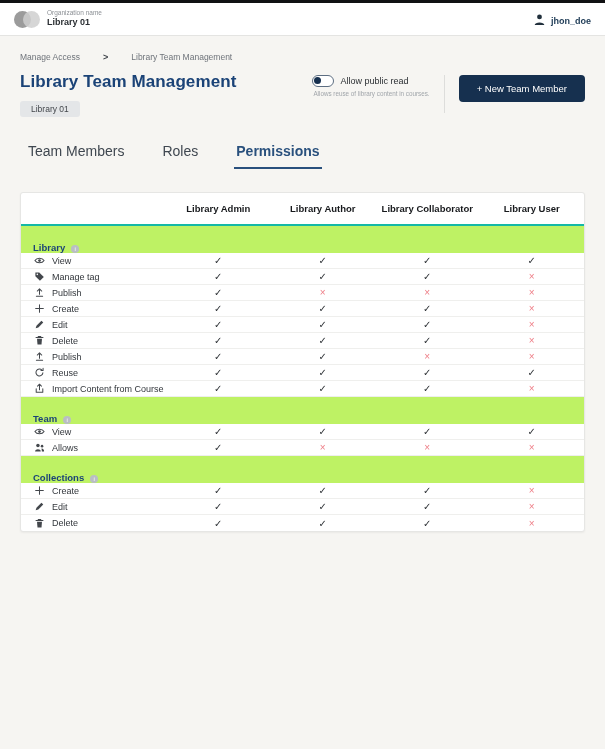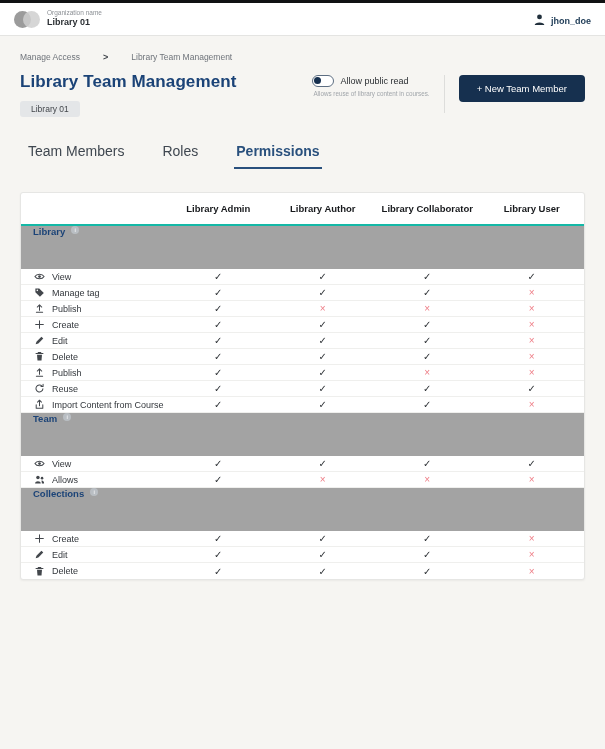--- a/index.html
+++ b/index.html
@@ -63,21 +63,21 @@
   .tab.active { color:#29507d; font-weight:bold; border-bottom-color:#29507d; }
   
   .card {
     margin:22px 20px 0 20px; background:#ffffff; border:1px solid #e6e6e4;
     border-radius:3px; box-shadow:0 1px 2px rgba(0,0,0,.05); overflow:hidden;
   }
   .thead { display:flex; align-items:center; height:33px; border-bottom:2px solid #14b8a6; }
   .th-label { flex:0 0 145px; }
   .th { flex:1; text-align:center; font-size:9.5px; font-weight:bold; color:#17191c; }
   .sec-row {
-    display:flex; align-items:flex-start; height:43px; background:#a3a3a3;
+    display:flex; align-items:flex-end; height:27px; background:#bef264;
     padding-left:12px; gap:6px;
   }
   .sec-name { font-size:9.5px; font-weight:bold; color:#1b4377; }
   .info-dot {
     width:8px; height:8px; border-radius:50%; background:#b9bec3; color:#fff;
     font-size:6px; line-height:8px; text-align:center; display:inline-block; cursor:pointer;
   }
   .perm-row { display:flex; align-items:center; height:16px; border-bottom:1px solid #efefed; }
   .perm-row:last-child { border-bottom:none; }
   .perm-label { flex:0 0 145px; display:flex; align-items:center; gap:7px; padding-left:13px; }

